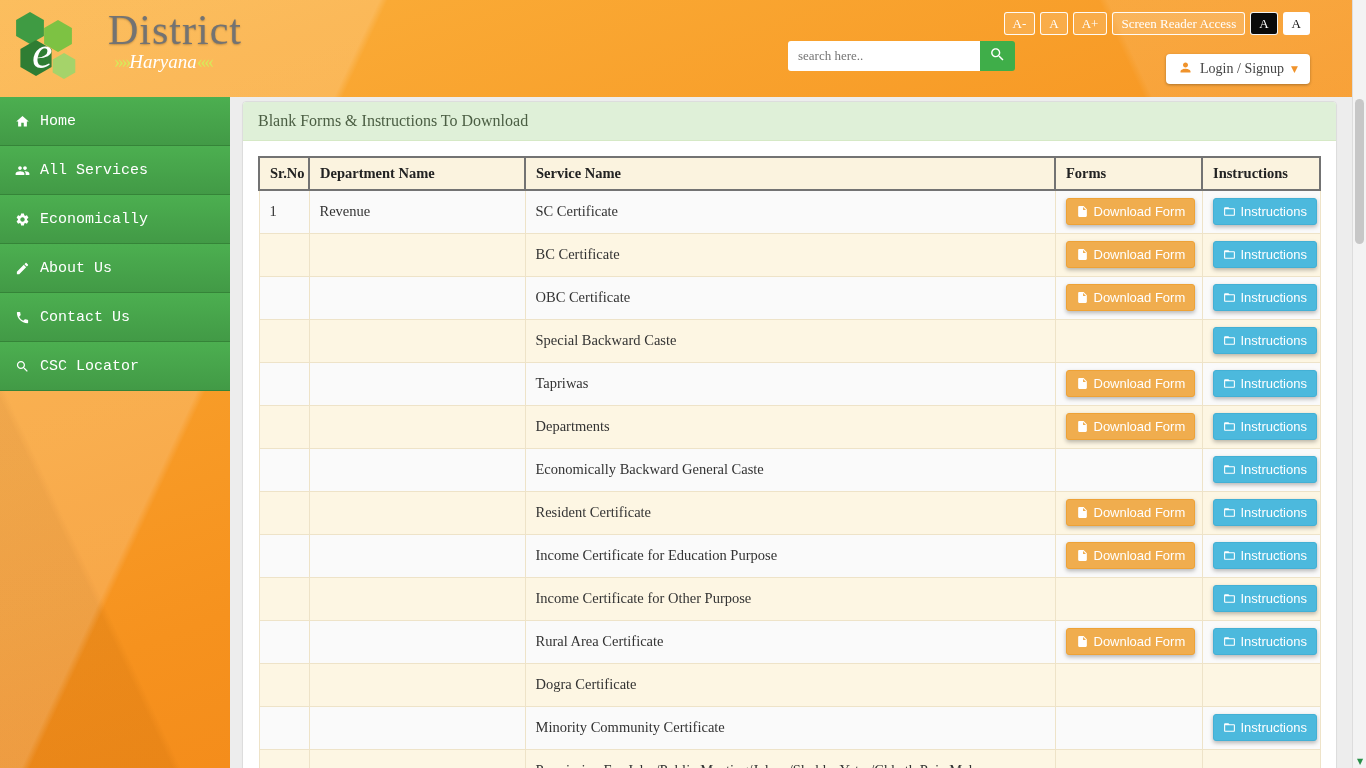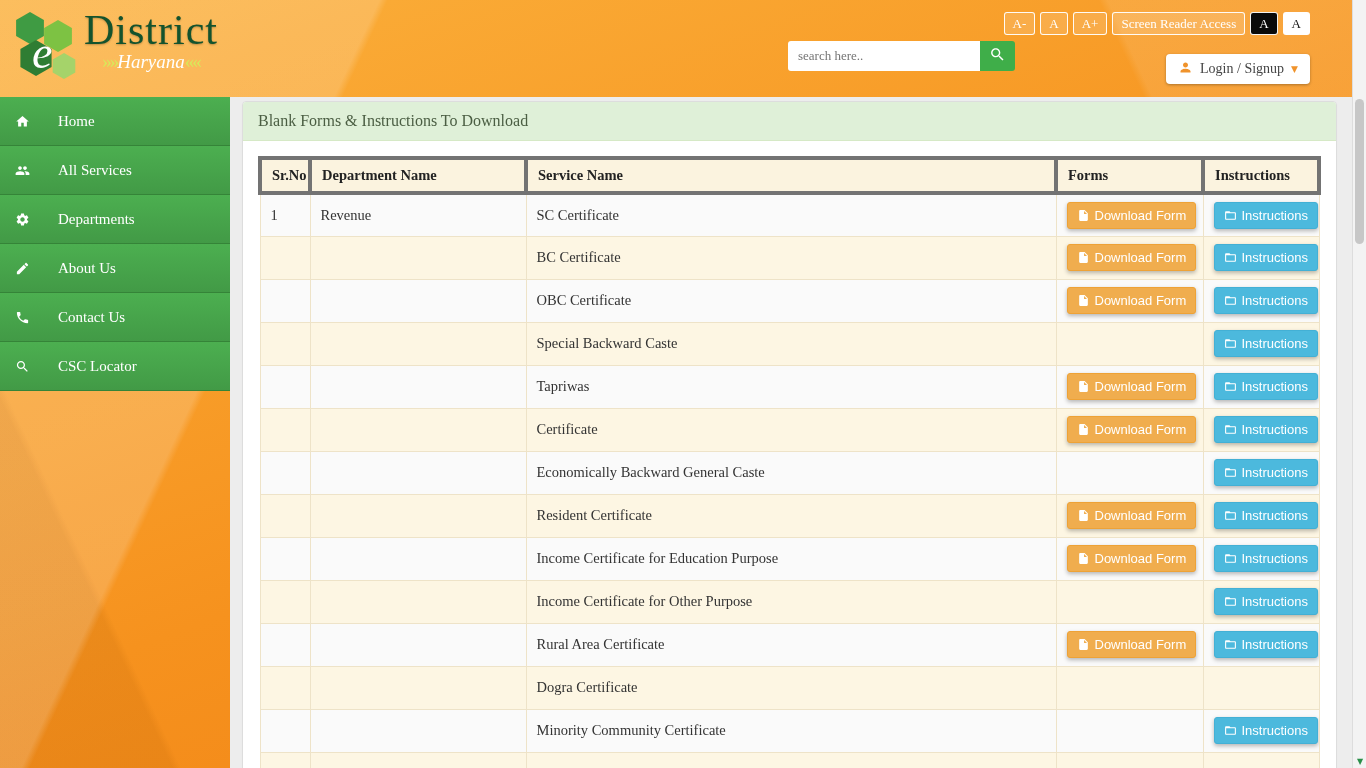--- a/index.html
+++ b/index.html
@@ -11,50 +11,50 @@
       linear-gradient(115deg, rgba(255,255,255,0.18) 0%, rgba(255,255,255,0.18) 22%, rgba(255,255,255,0) 22.5%),
       linear-gradient(245deg, rgba(255,255,255,0.10) 0%, rgba(255,255,255,0.10) 15%, rgba(255,255,255,0) 15.5%),
       linear-gradient(65deg, rgba(171,87,0,0.15) 0%, rgba(171,87,0,0.15) 10%, rgba(171,87,0,0) 10.5%),
       linear-gradient(160deg, #fbb03b 0%, var(--header-orange,#f6921e) 55%, #f07f13 100%);
   }
 
   
   .header { position:absolute; top:0; left:0; right:14px; height:97px; }
   .logo { position:absolute; left:8px; top:6px; display:flex; align-items:flex-start; cursor:pointer; }
   .logo-text { margin-left:2px; text-align:center; }
-  .brand-name { font-size:42px; color:#14532d; letter-spacing:1px; line-height:48px; text-shadow:0 1px 2px rgba(0,0,0,0.25); }
+  .brand-name { font-size:42px; color:#737373; letter-spacing:1px; line-height:48px; text-shadow:0 1px 2px rgba(0,0,0,0.25);margin-left:24px; }
   .brand-tagline { font-size:19px; font-style:italic; color:#fff; margin-top:-3px; }
   .brand-tagline .chev { color:#d8e85a; font-style:normal; letter-spacing:-2px; }
 
   .search-wrap { position:absolute; left:788px; top:9px; display:flex; height:30px;margin-top:32px; }
   .search-input { width:192px; height:30px; border:none; outline:none; border-radius:3px 0 0 3px; padding:0 10px; font-size:13px; font-family:inherit; color:#555; background:#fff; }
   .search-btn { width:35px; height:30px; border:none; background:var(--search-button,#3fae49); border-radius:0 3px 3px 0; display:flex; align-items:center; justify-content:center; cursor:pointer; }
 
   .access-row { position:absolute; right:42px; top:12px; display:flex; gap:5px; align-items:center; }
   .acc-btn { height:23px; background:rgba(255,255,255,0.15); border:1px solid rgba(255,255,255,0.95); color:#fff; font-size:13px; font-family:inherit; padding:0 8px; border-radius:3px; cursor:pointer; line-height:21px; }
   .acc-dark { background:#0a0a0a; color:#fff; }
   .acc-light { background:#fff; color:#111; }
 
   .login-btn { position:absolute; right:42px; top:54px; height:30px; background:#fff; border:none; border-radius:4px; padding:12px 12px; display:flex; gap:7px; align-items:center; font-size:14px; font-family:inherit; color:#444; cursor:pointer; box-shadow:0 1px 3px rgba(0,0,0,0.3); }
   .login-btn .chevron-down { color:var(--accent-orange,#f0932b); font-size:9px; font-family:"DejaVu Sans",sans-serif; }
 
   
   .sidebar { position:absolute; left:0; top:97px; width:230px; }
-  .side-item { display:flex; align-items:center; gap:28px; height:49px; padding:0 14px; color:#fff; font-size:15px; cursor:pointer;
-    background:linear-gradient(180deg, #4caf50, #429a46); border-bottom:1px solid #358438; }
+  .side-item { display:flex; align-items:center; gap:10px; height:49px; padding:0 14px; color:#fff; font-size:15px; cursor:pointer;
+    background:linear-gradient(180deg, #4caf50, #429a46); border-bottom:1px solid #358438;font-family:Liberation Mono, monospace; }
   .side-item .icon { display:flex; width:16px; justify-content:center; }
 
   
   .main { position:absolute; left:230px; top:97px; right:14px; bottom:0; background:#ededed; padding:4px 15px 0 12px; overflow:hidden; }
   .panel { background:#fff; border:1px solid #ddd; border-radius:4px; box-shadow:0 1px 1px rgba(0,0,0,0.05); }
   .panel-heading { background:var(--panel-heading-bg,#dff0d8); color:#4b5e43; font-size:16px; padding:10px 15px; border-bottom:1px solid #d6e9c6; border-radius:3px 3px 0 0; }
   .panel-body { padding:15px; }
 
   .services-table { width:100%; border-collapse:collapse; table-layout:fixed; font-size:14.5px; color:#333; }
-  .services-table th { background:#fbf3df; border:4px solid #737373; text-align:left; padding:7px 10px; font-weight:bold; color:#222; height:33px; }
+  .services-table th { background:#fbf3df; border:2px solid #737373; text-align:left; padding:7px 10px; font-weight:bold; color:#222; height:33px; }
   .services-table td { border:1px solid #eee3c8; padding:6px 10px; height:43px; vertical-align:middle; background:#fafafa; overflow:hidden; white-space:nowrap; }
   .services-table tr.alt td { background:var(--row-alt-bg,#fdf6e3); }
 
   .btn { display:inline-flex; align-items:center; gap:5px; color:#fff; font-family:Liberation Sans, sans-serif; font-size:13px; padding:5px 9px; border-radius:3px; cursor:pointer; box-shadow:0 2px 4px rgba(0,0,0,0.28); }
   .btn .icon { display:flex; }
   .btn-download { background:var(--download-button,#f0ad4e); border:1px solid #eea236; }
   .btn-instructions { background:var(--instructions-button,#4cb9dd); border:1px solid #43b0d5; }
 
   
   .scrollbar { position:absolute; right:0; top:0; width:14px; height:768px; background:#f3f3f3; border-left:1px solid #ddd; }
@@ -126,21 +126,21 @@
         </svg>
       </span>
       <span>All Services</span>
     </div>
     <div class="side-item">
       <span class="icon">
         <svg width="15" height="15" viewBox="0 0 24 24" fill="#fff">
           <path d="M19.14 12.94c.04-.3.06-.61.06-.94 0-.32-.02-.64-.07-.94l2.03-1.58c.18-.14.23-.41.12-.61l-1.92-3.32c-.12-.22-.37-.29-.59-.22l-2.39.96c-.5-.38-1.03-.7-1.62-.94l-.36-2.54c-.04-.24-.24-.41-.48-.41h-3.84c-.24 0-.43.17-.47.41l-.36 2.54c-.59.24-1.13.57-1.62.94l-2.39-.96c-.22-.08-.47 0-.59.22L2.74 8.87c-.12.21-.08.47.12.61l2.03 1.58c-.05.3-.09.63-.09.94s.02.64.07.94l-2.03 1.58c-.18.14-.23.41-.12.61l1.92 3.32c.12.22.37.29.59.22l2.39-.96c.5.38 1.03.7 1.62.94l.36 2.54c.05.24.24.41.48.41h3.84c.24 0 .44-.17.47-.41l.36-2.54c.59-.24 1.13-.56 1.62-.94l2.39.96c.22.08.47 0 .59-.22l1.92-3.32c.12-.22.07-.47-.12-.61l-2.01-1.58zM12 15.6c-1.98 0-3.6-1.62-3.6-3.6s1.62-3.6 3.6-3.6 3.6 1.62 3.6 3.6-1.62 3.6-3.6 3.6z"></path>
         </svg>
       </span>
-      <span>Departments</span>
+      <span>Economically</span>
     </div>
     <div class="side-item">
       <span class="icon">
         <svg width="15" height="15" viewBox="0 0 24 24" fill="#fff">
           <path d="M3 17.25V21h3.75L17.81 9.94l-3.75-3.75L3 17.25zM20.71 7.04c.39-.39.39-1.02 0-1.41l-2.34-2.34c-.39-.39-1.02-.39-1.41 0l-1.83 1.83 3.75 3.75 1.83-1.83z"></path>
         </svg>
       </span>
       <span>About Us</span>
     </div>
     <div class="side-item">
@@ -277,21 +277,21 @@
                     <svg width="13" height="13" viewBox="0 0 24 24" fill="#fff">
                       <path d="M20 6h-8l-2-2H4c-1.1 0-1.99.9-1.99 2L2 18c0 1.1.9 2 2 2h16c1.1 0 2-.9 2-2V8c0-1.1-.9-2-2-2zm0 12H4V8h16v10z"></path>
                     </svg>
                   </span>
                   <span>Instructions</span>
                 </button></td>
             </tr>
             <tr class="alt">
               <td></td>
               <td></td>
-              <td>Certificate</td>
+              <td>Departments</td>
               <td><button class="btn btn-download">
                   <span class="icon">
                     <svg width="13" height="13" viewBox="0 0 24 24" fill="#fff">
                       <path d="M6 2c-1.1 0-1.99.9-1.99 2L4 20c0 1.1.89 2 1.99 2H18c1.1 0 2-.9 2-2V8l-6-6H6zm7 7V3.5L18.5 9H13z"></path>
                     </svg>
                   </span>
                   <span>Download Form</span>
                 </button></td>
               <td><button class="btn btn-instructions">
                   <span class="icon">

